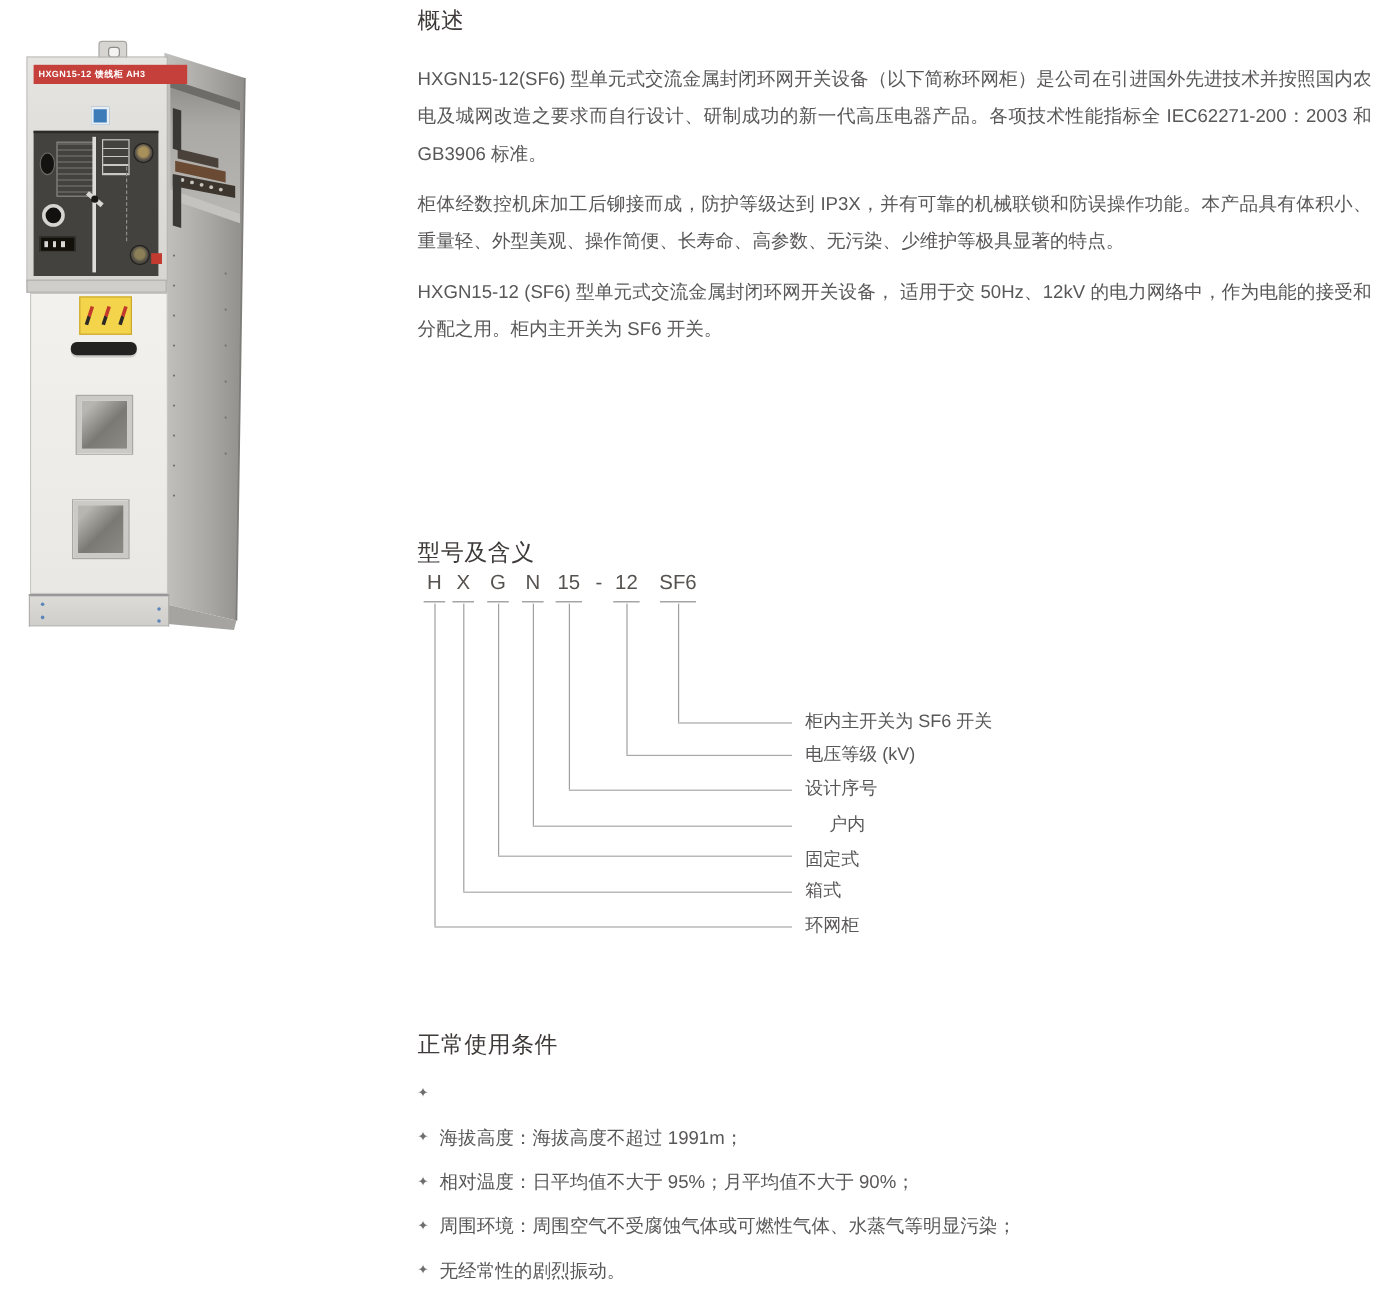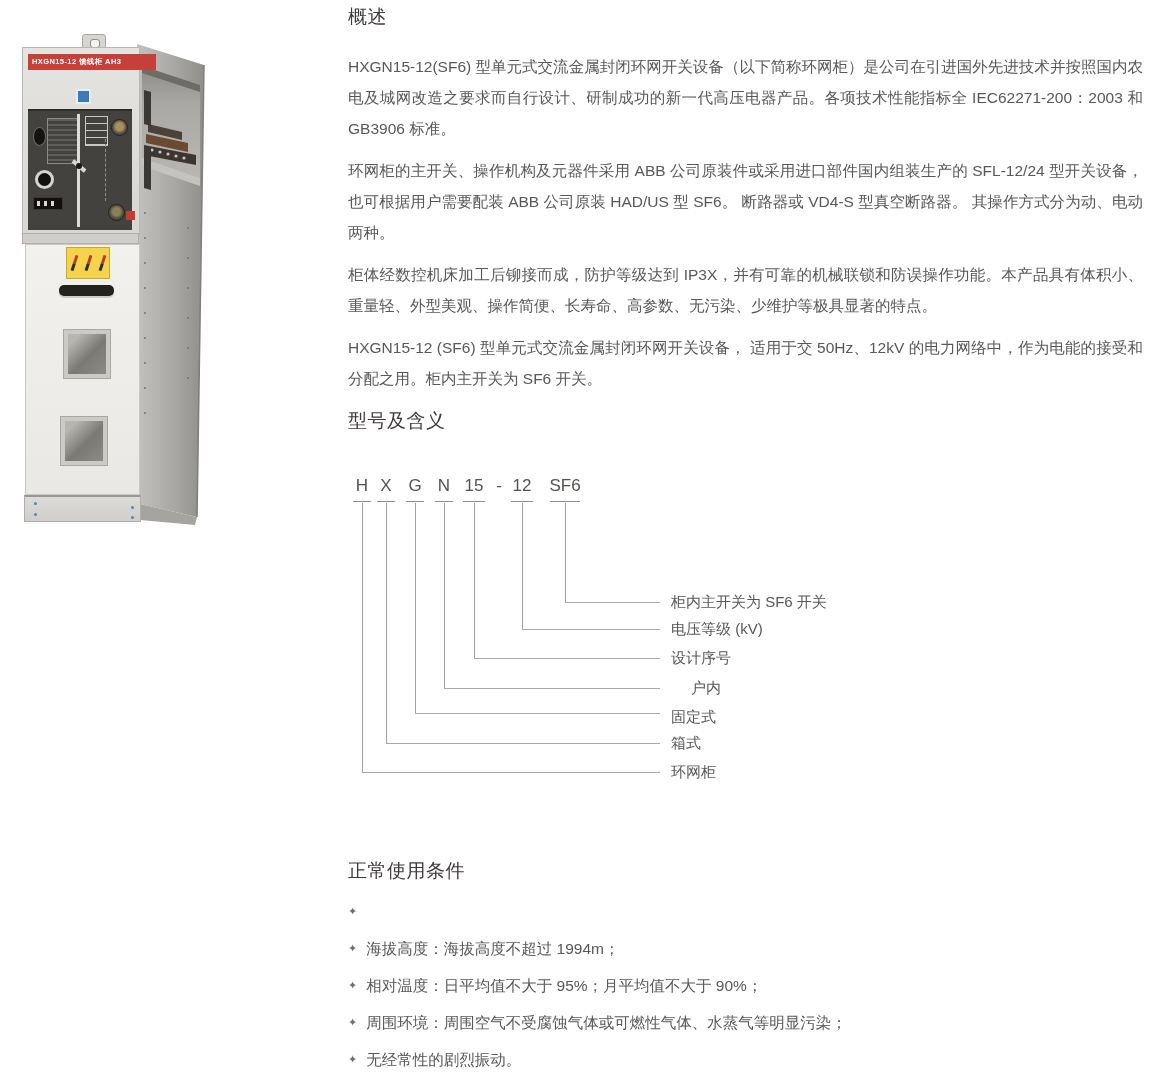--- a/index.html
+++ b/index.html
@@ -5,21 +5,21 @@
   html,body{margin:0;padding:0;background:#fff;}
   body{width:1150px;height:1079px;position:relative;overflow:hidden;
        font-family:"Liberation Sans","DejaVu Sans",sans-serif;}
 
   
   .section{position:absolute;left:348px;width:795px;}
   .h2{font-size:19px;color:#3e3a39;letter-spacing:.5px;}
   .para{font-size:15.5px;color:#595757;line-height:31px;text-align:justify;margin:0 0 11px 0;}
   #overview{top:4px;}
   #overview .h2{margin-bottom:21px;}
-  #model-section{top:408px;}
+  #model-section{top:448px;}
   #conditions{top:858px;}
   #conditions .h2{margin-bottom:17px;}
   .bullet-row{display:flex;align-items:flex-start;margin-bottom:16px;}
   .bullet-mark{font-size:11px;color:#6f6d6d;line-height:21px;margin-right:9px;}
   .bullet-text{font-size:15.5px;color:#595757;line-height:21px;}
 
   
   #model-diagram{position:absolute;left:348px;top:470px;width:600px;height:320px;}
   .mchar{position:absolute;top:6px;transform:translateX(-50%);font-size:17px;color:#55524f;white-space:nowrap;}
   .munder{position:absolute;top:31px;height:1px;background:#8f8f8f;transform:translateX(-50%);}
@@ -167,21 +167,20 @@
     <div class="screw" style="left:9px;top:5px;"></div>
     <div class="screw" style="left:9px;top:16px;"></div>
     <div class="screw" style="left:106px;top:9px;"></div>
     <div class="screw" style="left:106px;top:19px;"></div>
   </div>
 </figure>
 
 <section class="section" id="overview">
   <div class="h2">概述</div>
   <p class="para">HXGN15-12(SF6) 型单元式交流金属封闭环网开关设备（以下简称环网柜）是公司在引进国外先进技术并按照国内农电及城网改造之要求而自行设计、研制成功的新一代高压电器产品。各项技术性能指标全 IEC62271-200：2003 和 GB3906 标准。</p>
-  <p class="para">环网柜的主开关、操作机构及元器件采用 ABB 公司原装件或采用进口部件国内组装生产的 SFL-12/24 型开关设备，也可根据用户需要配装 ABB 公司原装 HAD/US 型 SF6。 断路器或 VD4-S 型真空断路器。 其操作方式分为动、电动两种。</p>
   <p class="para">柜体经数控机床加工后铆接而成，防护等级达到 IP3X，并有可靠的机械联锁和防误操作功能。本产品具有体积小、重量轻、外型美观、操作简便、长寿命、高参数、无污染、少维护等极具显著的特点。</p>
   <p class="para">HXGN15-12 (SF6) 型单元式交流金属封闭环网开关设备， 适用于交 50Hz、12kV 的电力网络中，作为电能的接受和分配之用。柜内主开关为 SF6 开关。</p>
 </section>
 
 <section class="section" id="model-section">
   <div class="h2">型号及含义</div>
 </section>
 
 <div id="model-diagram">
 
@@ -227,21 +226,21 @@
   <div class="mlabel" style="top:292px;">环网柜</div>
 </div>
 
 <section class="section" id="conditions">
   <div class="h2">正常使用条件</div>
   <div class="bullet-row">
     <span class="bullet-mark">✦</span>
   </div>
   <div class="bullet-row">
     <span class="bullet-mark">✦</span>
-    <span class="bullet-text">海拔高度：海拔高度不超过 1994m；</span>
+    <span class="bullet-text">海拔高度：海拔高度不超过 1991m；</span>
   </div>
   <div class="bullet-row">
     <span class="bullet-mark">✦</span>
     <span class="bullet-text">相对温度：日平均值不大于 95%；月平均值不大于 90%；</span>
   </div>
   <div class="bullet-row">
     <span class="bullet-mark">✦</span>
     <span class="bullet-text">周围环境：周围空气不受腐蚀气体或可燃性气体、水蒸气等明显污染；</span>
   </div>
   <div class="bullet-row">

